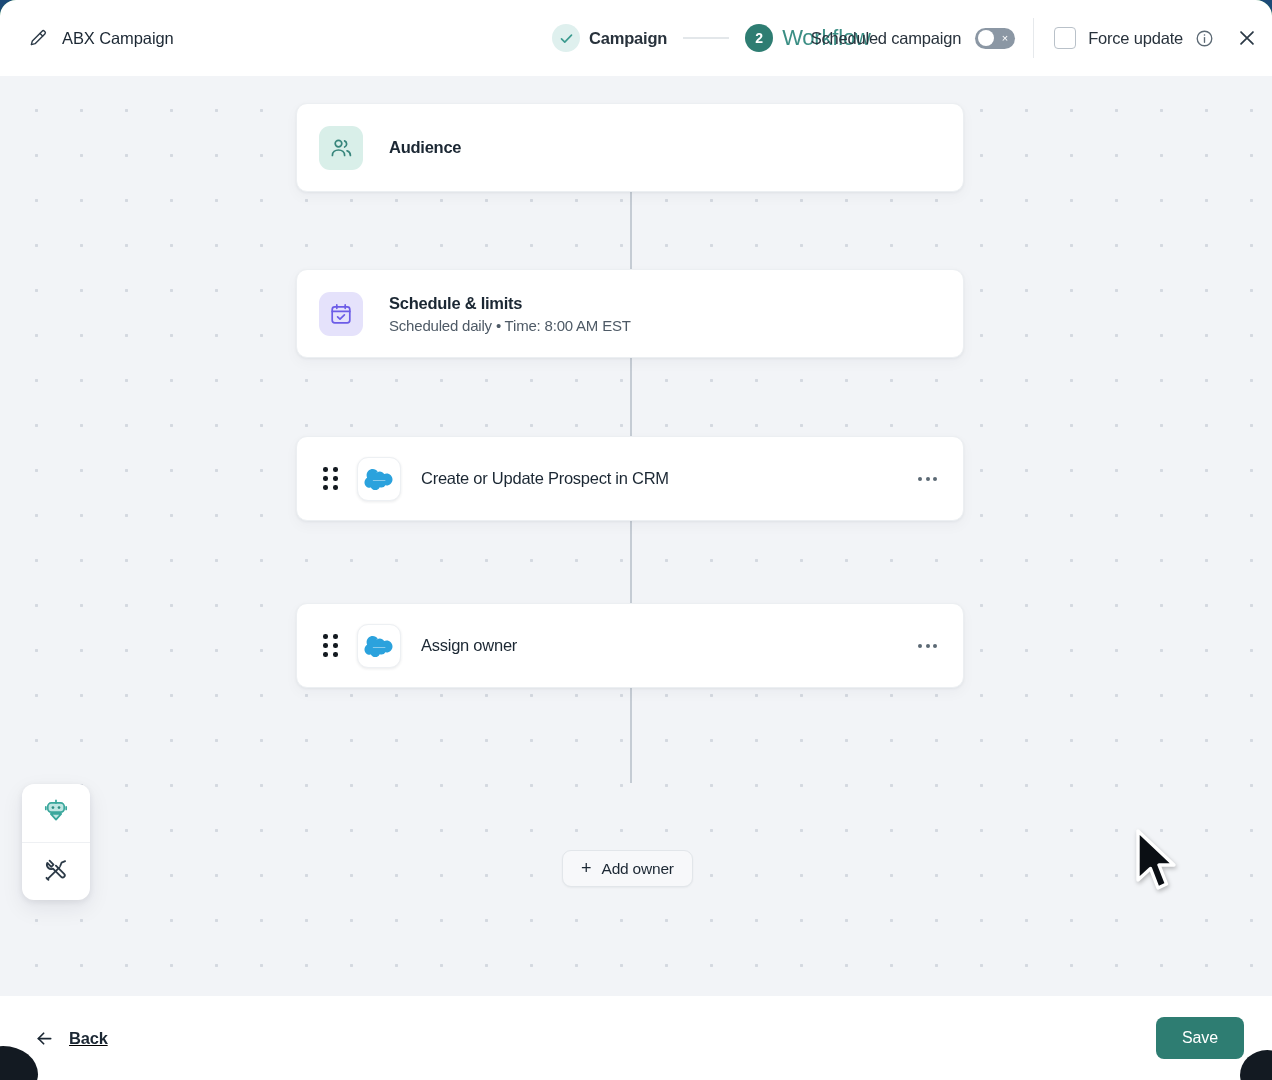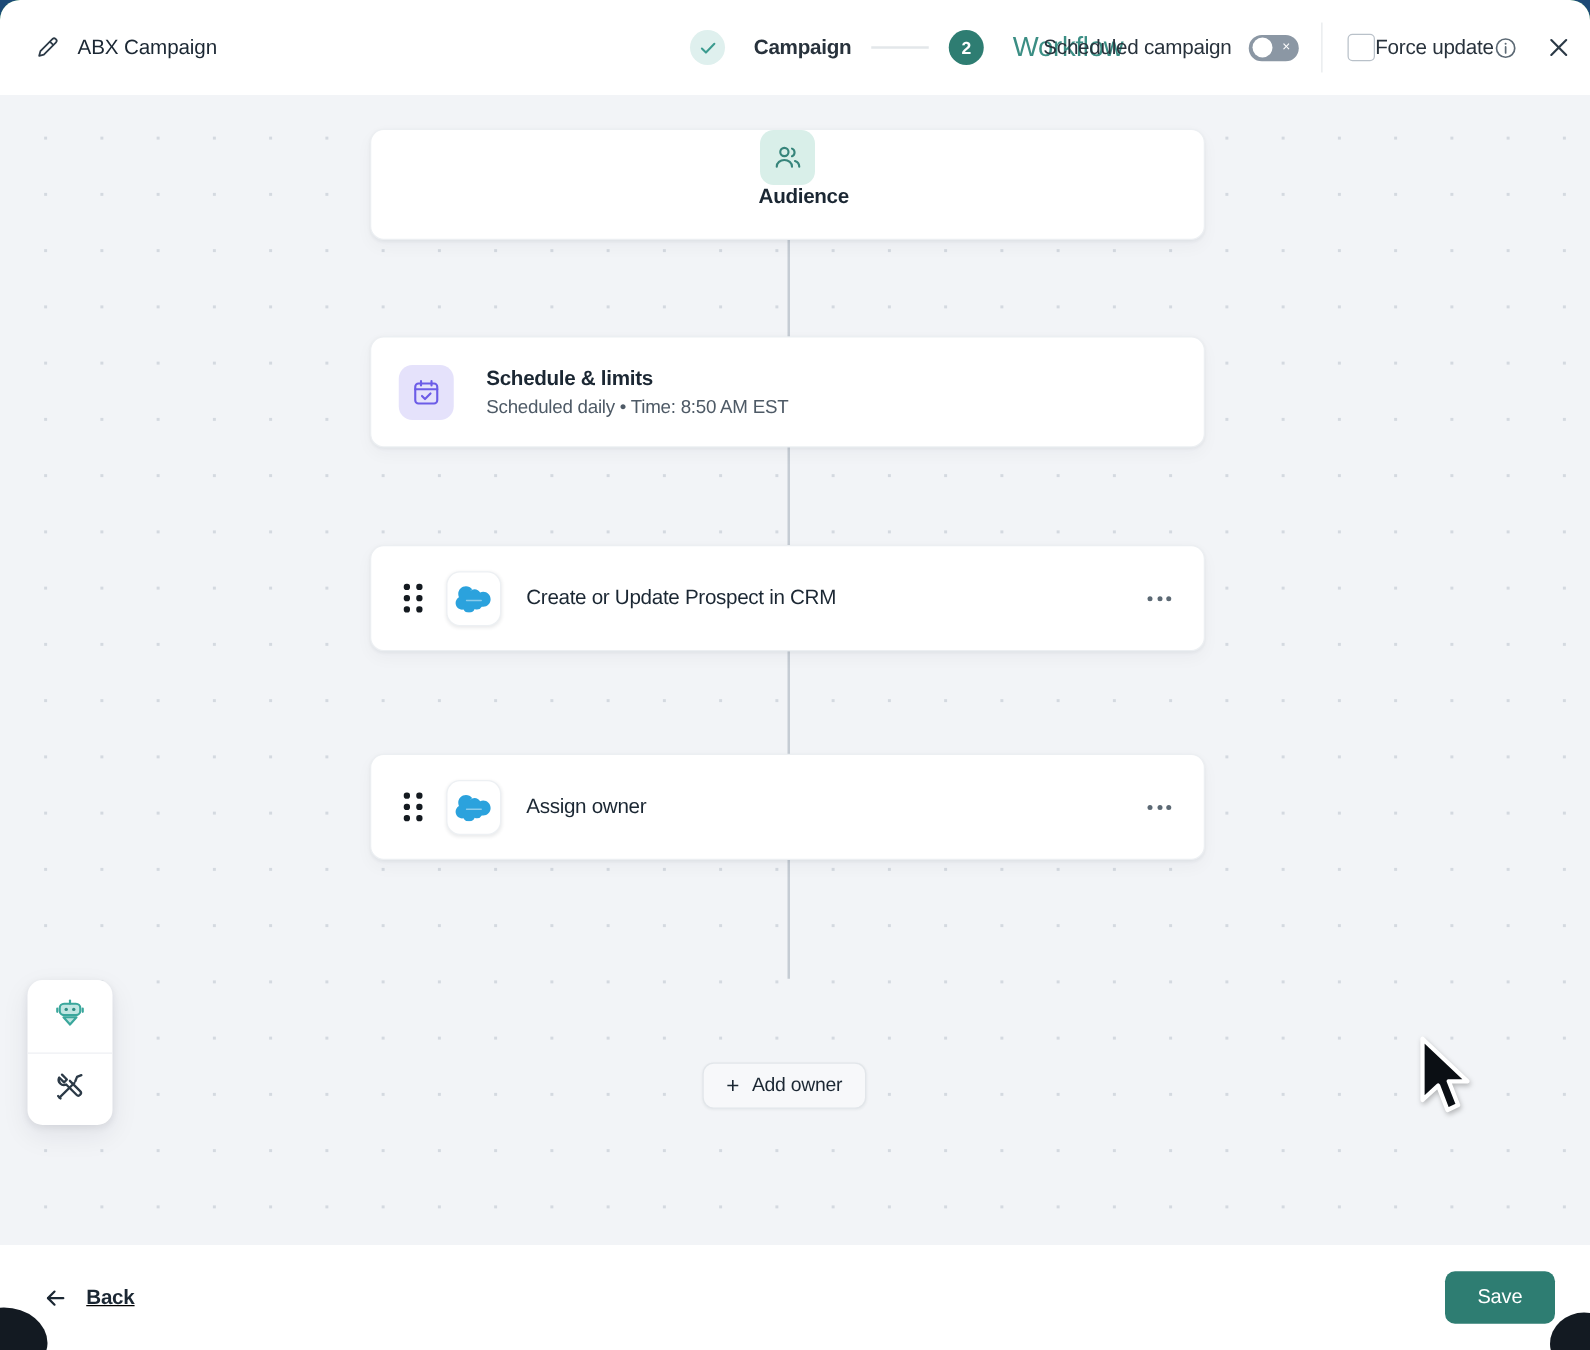--- a/index.html
+++ b/index.html
@@ -49,21 +49,21 @@
     color: #1b2733;
     letter-spacing: -0.1px;
   }
 
   .hdr-steps {
     position: absolute;
     left: 552px;
     top: 0; height: 76px;
     display: flex; align-items: center; gap: 0;
   }
-  .step { display: flex; align-items: center; gap: 23px; }
+  .step { display: flex; align-items: center; gap: 9px; }
   .step-check {
     width: 28px; height: 28px; border-radius: 50%;
     background: #dff0ee;
     display: flex; align-items: center; justify-content: center;
     color: #3b9b8f;
   }
   .step-check svg { width: 15px; height: 15px; }
   .step-label-done {
     font-size: 16.5px; font-weight: bold; color: #28323c;
     letter-spacing: -0.2px;
@@ -107,21 +107,21 @@
   .toggle-x {
     position: absolute; right: 7px;
     color: #ffffff; font-size: 11px; line-height: 1;
   }
 
   .hdr-divider {
     width: 1px; height: 40px; background: #e6e9ec;
   }
 
   .force-group {
-    display: flex; align-items: center; 
+    display: flex; align-items: center; gap: 12px;
     padding: 0 10px 0 20px;
   }
   .checkbox {
     width: 22px; height: 22px; border-radius: 4px;
     border: 1.6px solid #b9c1c9; background: #fff;
   }
   .force-label { font-size: 16.5px; color: #28323c; letter-spacing:-0.2px; }
   .info-icon { width: 19px; height: 19px; color: #5c6974; display:block; }
   .close-icon { width: 22px; height: 22px; color: #2c3a47; display:block; margin-left: 12px; }
 
@@ -363,21 +363,21 @@
       </div>
     </div>
 
     <div class="canvas">
 
       <div class="connector" style="top:112px;height:83px;"></div>
       <div class="connector" style="top:278px;height:83px;"></div>
       <div class="connector" style="top:445px;height:83px;"></div>
       <div class="connector" style="top:612px;height:95px;"></div>
 
-      <div class="node" style="top:27px;height:89px;flex-direction:column;">
+      <div class="node" style="top:27px;height:89px;">
         <span class="node-icon-sq icon-audience">
           <svg viewBox="0 0 24 24" fill="none" stroke="currentColor" stroke-width="1.7" stroke-linecap="round" stroke-linejoin="round">
             <circle cx="9.5" cy="7.6" r="3.3"></circle>
             <path d="M3.4 19.4c0-3.2 2.7-5.4 6.1-5.4s6.1 2.2 6.1 5.4"></path>
             <path d="M15.6 4.9a3.3 3.3 0 0 1 0 6.1"></path>
             <path d="M18 14.8c2 .7 3.4 2.4 3.4 4.6"></path>
           </svg>
         </span>
         <div class="node-texts">
           <span class="node-title">Audience</span>
@@ -388,21 +388,21 @@
         <span class="node-icon-sq icon-schedule">
           <svg viewBox="0 0 24 24" fill="none" stroke="currentColor" stroke-width="1.7" stroke-linecap="round" stroke-linejoin="round">
             <rect x="3.2" y="4.8" width="17.6" height="16" rx="2.6"></rect>
             <path d="M3.2 9.4h17.6"></path>
             <path d="M7.8 2.9v3.4M16.2 2.9v3.4"></path>
             <path d="M8.6 14.8l2.4 2.4 4.4-4.4"></path>
           </svg>
         </span>
         <div class="node-texts">
           <span class="node-title">Schedule &amp; limits</span>
-          <span class="node-sub">Scheduled daily • Time: 8:50 AM EST</span>
+          <span class="node-sub">Scheduled daily • Time: 8:00 AM EST</span>
         </div>
       </div>
 
       <div class="node" style="top:527px;height:85px;">
         <span class="drag-handle">
           <i></i>
             <i></i>
             <i></i>
             <i></i>
             <i></i>

